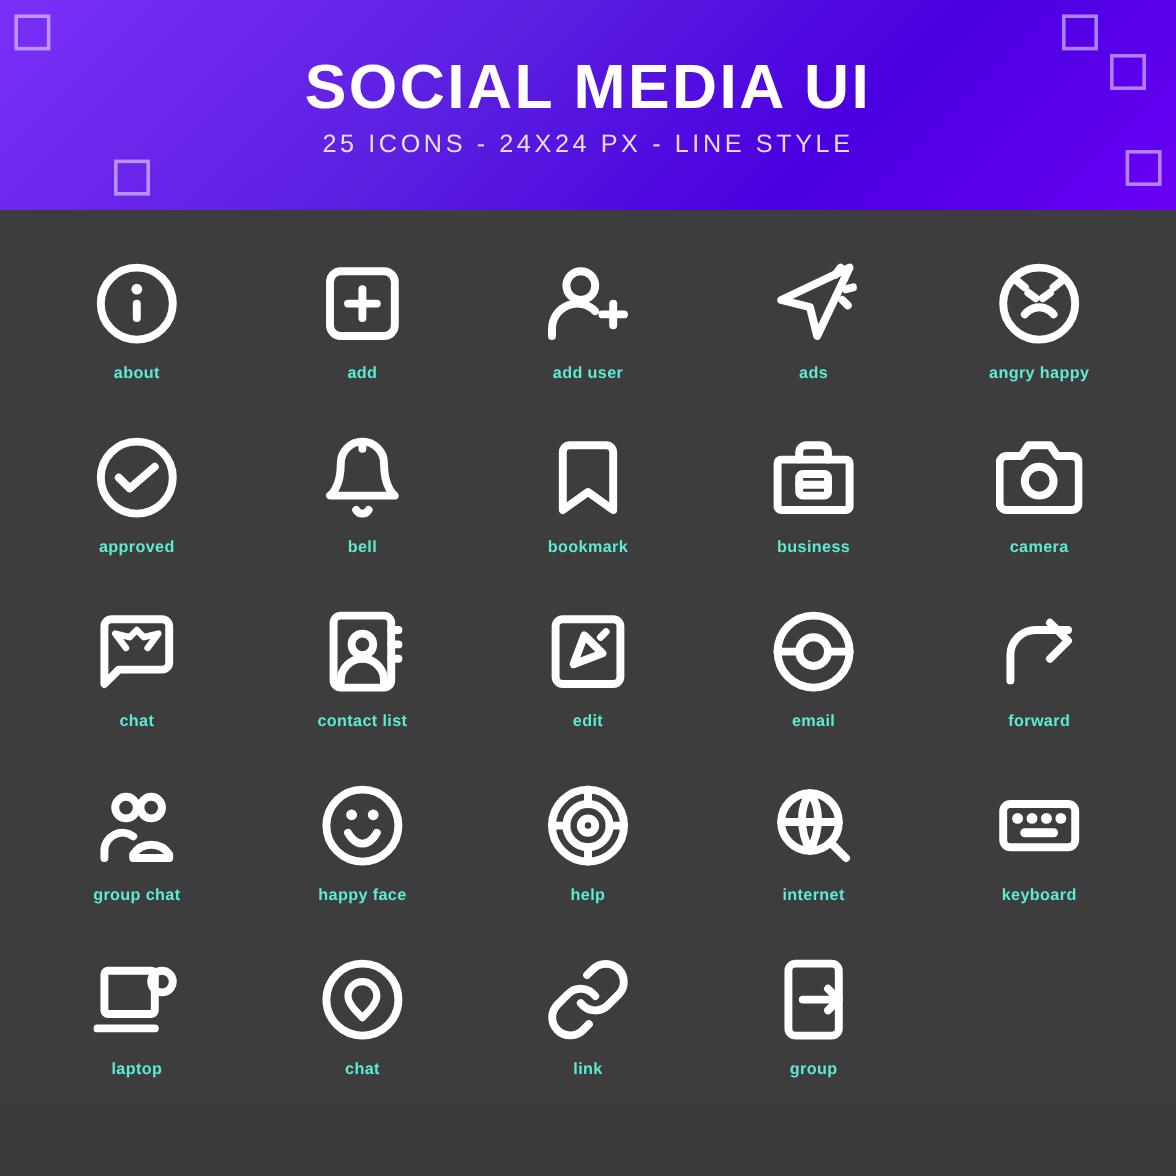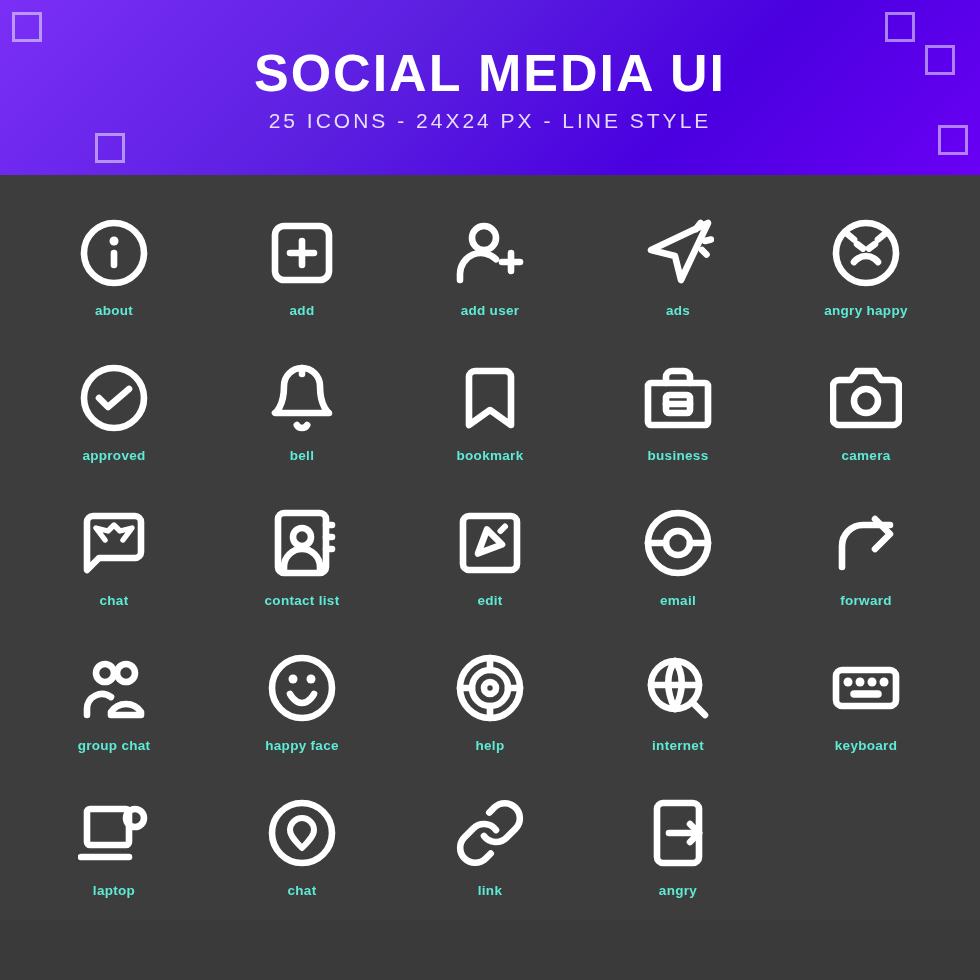--- a/index.html
+++ b/index.html
@@ -376,17 +376,17 @@
     </div>
 
     <div class="icon-cell">
       <div class="icon-wrapper">
         <svg viewBox="0 0 24 24">
             <rect x="5" y="2" width="14" height="20" rx="2"></rect>
             <line x1="9" y1="12" x2="19" y2="12"></line>
             <polyline points="16,9 19,12 16,15"></polyline>
           </svg>
       </div>
-      <span class="icon-label">angry</span>
+      <span class="icon-label">group</span>
     </div>
 
   </div>
 </div>
 
 </body></html>

